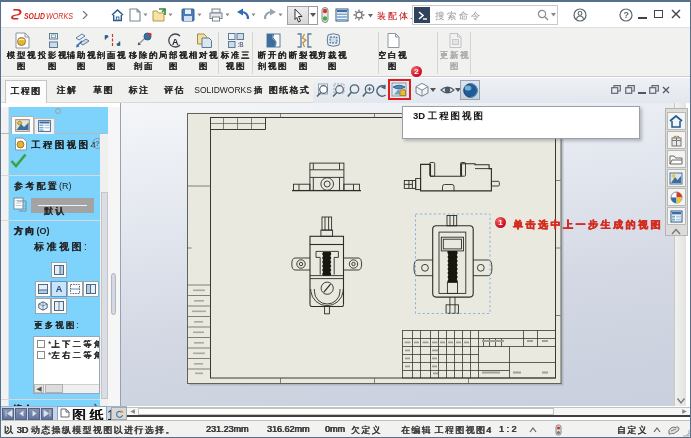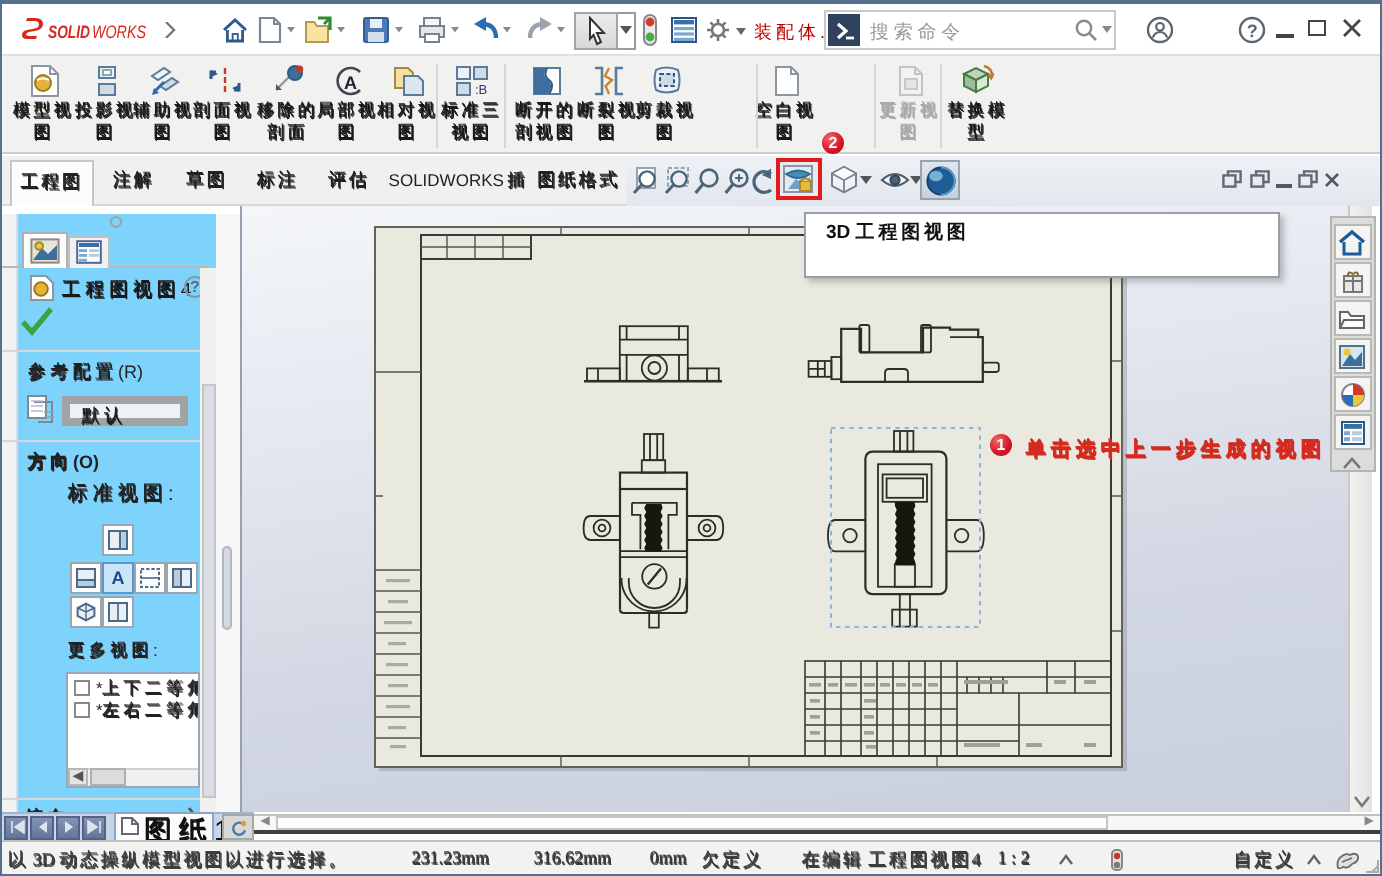--- a/index.html
+++ b/index.html
@@ -26,21 +26,21 @@
 .tab .c{letter-spacing:0.15em;}
 
 #main{position:absolute;left:1px;top:103px;width:689px;height:303px;background:#fff;}
 #canvas{position:absolute;left:119px;top:0;width:566px;height:303px;background:linear-gradient(172deg,#f4f6f9 0%,#e2e6ee 35%,#d2d7e3 65%,#c9cfdd 100%);border-left:1px solid #96a1b1;}
 
 #panel{position:absolute;left:0;top:4px;width:119px;height:303px;background:#7dd3fc;}
 
 #sheettabs{position:absolute;left:1px;top:406px;width:689px;height:14px;}
 #statusbar{position:absolute;left:1px;top:420px;width:689px;height:17px;background:#f2f2f1;border-top:1px solid #c0c0c0;font-size:9px;color:#3c3c3c;}
 #statusbar .c{letter-spacing:0.15em;}
-.st{position:absolute;top:3px;white-space:nowrap;font-family:Liberation Serif, serif;}
+.st{position:absolute;top:3px;white-space:nowrap;}
 </style>
 </head>
 <body>
 <div id="frame"></div>
 <div id="titlebar">
 <svg class="ic" style="left:9px;top:4px" width="110" height="18" viewBox="0 0 110 18">
 <g fill="#d8281e">
         <path d="M3.5 13.5 Q1 13.5 1 11.5 Q1 9.5 3.5 9.0 L7.5 8.2 Q9.5 7.8 9.5 6.2 Q9.5 4.5 7 4.5 L3 4.5 L3.6 3 L7.5 3 Q11.5 3 11.5 6 Q11.5 8.5 8.5 9.2 L4.5 10.0 Q3 10.3 3 11.3 Q3 12 4.5 12 L8.5 12 L8 13.5 Z"></path>
 <text x="14" y="13" font-size="9" font-style="italic" font-weight="bold" font-family="Liberation Sans" textLength="21" lengthAdjust="spacingAndGlyphs">SOLID</text>
 <text x="36" y="13" font-size="9" font-style="italic" font-family="Liberation Sans" textLength="27" lengthAdjust="spacingAndGlyphs">WORKS</text>
@@ -219,27 +219,20 @@
       </svg><div class="rlab">剪裁视<br>图</div></div>
 <div class="rbtn" style="left:376px"><svg width="17" height="17" viewBox="0 0 17 17">
         <path d="M3 1.5 L10.5 1.5 L14 5 L14 15.5 L3 15.5 Z" fill="#fff" stroke="#8a96a2"></path>
         <path d="M10.5 1.5 L10.5 5 L14 5" fill="none" stroke="#8a96a2"></path>
       </svg><div class="rlab">空白视<br>图</div></div>
 <div class="rbtn" style="left:438px"><svg width="17" height="17" viewBox="0 0 17 17">
         <path d="M3 1.5 L10.5 1.5 L14 5 L14 15.5 L3 15.5 Z" fill="#f2f2f2" stroke="#c2c2c2"></path>
         <path d="M10.5 1.5 L10.5 5 L14 5" fill="none" stroke="#c2c2c2"></path>
         <rect x="5.5" y="7.5" width="6" height="5" fill="#e4e4e4" stroke="#c8c8c8"></rect>
       </svg><div class="rlab" style="color:#a9a9a9">更新视<br>图</div></div>
-<div class="rbtn" style="left:472px"><svg width="18" height="17" viewBox="0 0 18 17">
-        <path d="M2 5 L8 2 L14 5 L8 8 Z" fill="#bed6ba" stroke="#4a7a46"></path>
-        <path d="M2 5 L2 11 L8 14 L8 8 Z" fill="#9dbf98" stroke="#4a7a46"></path>
-        <path d="M14 5 L14 11 L8 14 L8 8 Z" fill="#d8e8d4" stroke="#4a7a46"></path>
-        <path d="M12 1 Q16.5 2 16 7" fill="none" stroke="#c4762a" stroke-width="1.3"></path>
-        <path d="M17.3 4.5 L15.7 8.3 L13.8 5.6 Z" fill="#c4762a"></path>
-      </svg><div class="rlab">替换模<br>型</div></div>
 <div class="rsep" style="left:217px"></div>
 <div class="rsep" style="left:251px"></div>
 <div class="rsep" style="left:377px"></div>
 <div class="rsep" style="left:436px"></div>
 <div class="rsep" style="left:469px"></div>
 <div class="abs" style="left:410px;top:37.5px;width:11px;height:11px;border-radius:50%;background:radial-gradient(circle at 35% 30%,#f06a6a,#d41226 60%,#b00e1e);z-index:30;color:#fff;font-size:8px;font-weight:bold;text-align:center;line-height:11px">2</div>
 </div>
 <div id="tabrow">
 <div id="tabsbg"></div>
 <div class="tab active" style="left:4px;width:42px"><span class="c">工程图</span></div>
@@ -478,21 +471,21 @@
         <path d="M1.5 8 L6 13 L15.5 1.5" fill="none" stroke="#3fa03f" stroke-width="2.6"></path>
       </svg>
 <div class="abs" style="left:0;top:68px;width:104px;height:1px;background:#d8d8d8"></div>
 <div class="abs" style="left:13px;top:73px;font-size:9px;font-weight:normal;color:#222"><span class="c">参考配置</span>(R)</div>
 <svg class="ic" style="left:12px;top:90px" width="15" height="15" viewBox="0 0 15 15">
         <rect x="1" y="1" width="9" height="11" fill="#fff" stroke="#7a8a9a"></rect>
         <path d="M4 4 L13 4 L13 14 L6 14" fill="none" stroke="#7a8a9a"></path>
         <path d="M2.5 3.5 L8.5 3.5 M2.5 6 L8.5 6 M2.5 8.5 L8.5 8.5" stroke="#b0bcc8" stroke-width="0.8"></path>
         <path d="M9 9 L14 9 M9 11.5 L14 11.5" stroke="#8aa" stroke-width="0.8"></path>
       </svg>
-<div class="abs" style="left:30px;top:91px;width:63px;height:15px;background:#edf2f8;border:4px solid #a3a3a3;font-size:9px;color:#222;line-height:13px;padding-left:6px"><span class="c">默认</span></div>
+<div class="abs" style="left:30px;top:91px;width:63px;height:15px;background:#edf2f8;border:7px solid #a3a3a3;font-size:9px;color:#222;line-height:13px;padding-left:6px"><span class="c">默认</span></div>
 <div class="abs" style="left:0;top:113px;width:104px;height:1px;background:#d8d8d8"></div>
 <div class="abs" style="left:13px;top:118px;font-size:9px;font-weight:bold;color:#222"><span class="c">方向</span>(O)</div>
 <div class="abs" style="left:33px;top:133px;font-size:10px;color:#222"><span class="c">标准视图</span>:</div>
 <div class="abs" style="left:50px;top:155px;width:16px;height:16px;background:#fdfdfd;border:1px solid #9aa5ad"></div>
 <svg class="ic" style="left:53px;top:158px" width="10" height="10" viewBox="0 0 10 10">
         <rect x="0.5" y="0.5" width="9" height="9" fill="#e8eef4" stroke="#4a6a8a"></rect>
         <rect x="6" y="0.5" width="3.5" height="9" fill="#b8cce0" stroke="#4a6a8a"></rect>
       </svg>
 <div class="abs" style="left:34px;top:174px;width:16px;height:16px;background:#fdfdfd;border:1px solid #9aa5ad"></div>
 <svg class="ic" style="left:37px;top:177px" width="10" height="10" viewBox="0 0 10 10">

